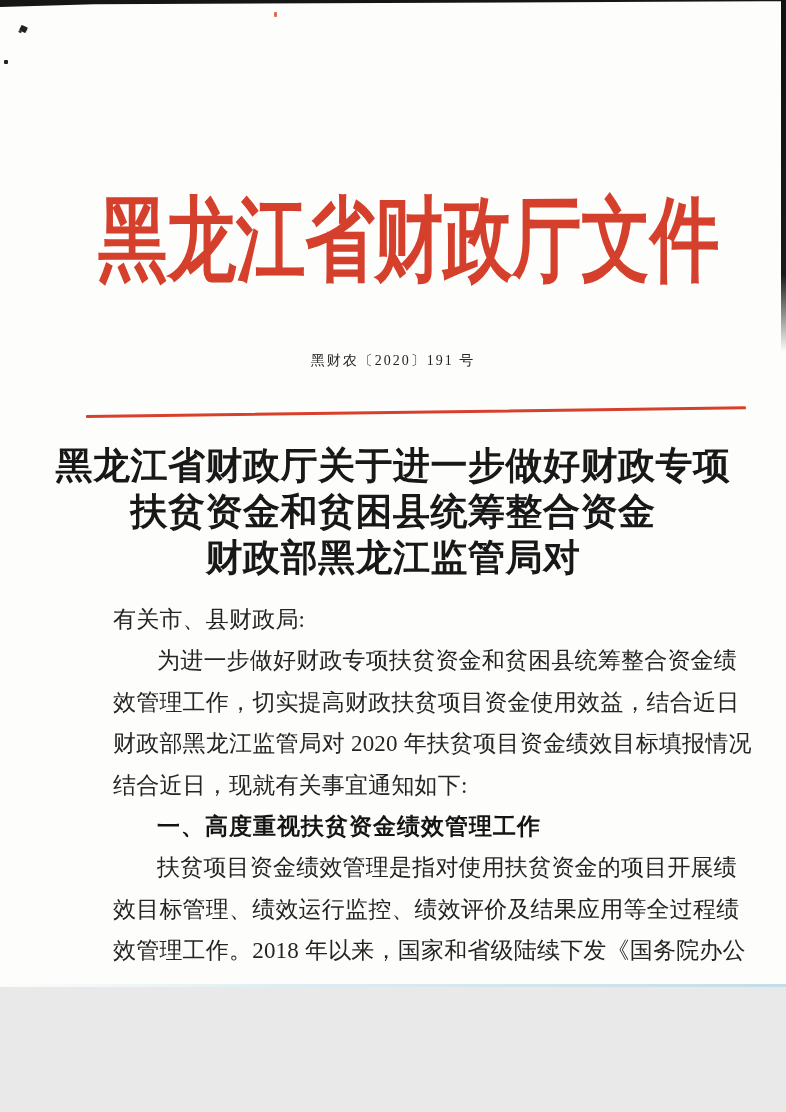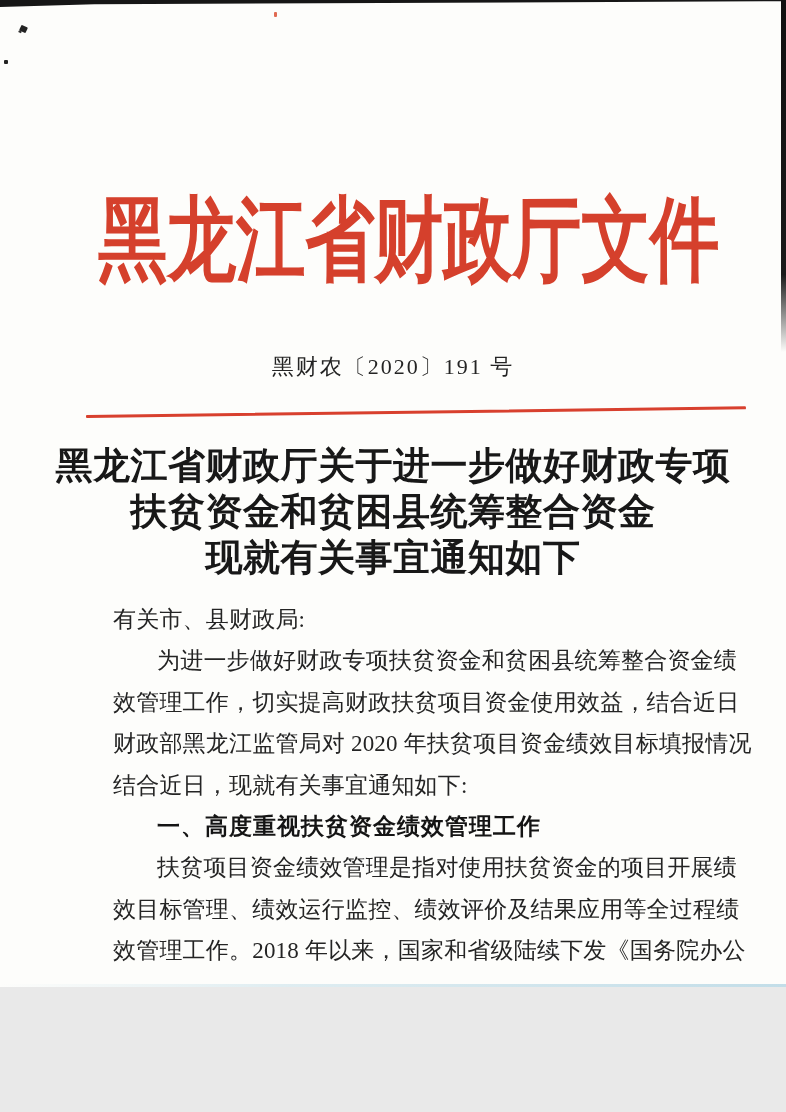--- a/index.html
+++ b/index.html
@@ -36,21 +36,21 @@
   .letterhead{
     position:absolute;left:0;top:190px;width:786px;
     text-align:center;
     font-size:92px;font-weight:bold;line-height:100px;
     transform:scaleX(0.75);transform-origin:50% 0;
     white-space:nowrap;
     letter-spacing:0px;
   }
   .doc-number{
     position:absolute;left:0;top:352px;width:786px;
-    text-align:center;font-size:22px;letter-spacing:2px;color:#242424;
+    text-align:center;font-size:14px;letter-spacing:2px;color:#242424;
   }
   .red-rule{
     position:absolute;left:86px;top:415px;width:660px;height:3px;
     transform:rotate(-0.75deg);transform-origin:left center;
     border-radius:1px;
   }
   
   .doc-title{
     position:absolute;left:0;top:443px;width:786px;
     text-align:center;font-weight:bold;color:#181818;
@@ -88,21 +88,21 @@
 
   <div class="letterhead" id="letterhead" style="color: rgb(213, 64, 44);">黑龙江省财政厅文件</div>
 
   <div class="doc-number">黑财农〔2020〕191 号</div>
 
   <div class="red-rule" id="red-rule" style="background: rgb(216, 64, 46);"></div>
 
   <div class="doc-title">
     <div class="title-line">黑龙江省财政厅关于进一步做好财政专项</div>
     <div class="title-line">扶贫资金和贫困县统筹整合资金</div>
-    <div class="title-line">现就有关事宜通知如下</div>
+    <div class="title-line">财政部黑龙江监管局对</div>
   </div>
 
   <div class="body-text">
     <div class="line">有关市、县财政局:</div>
     <div class="line indent">为进一步做好财政专项扶贫资金和贫困县统筹整合资金绩</div>
     <div class="line">效管理工作，切实提高财政扶贫项目资金使用效益，结合近日</div>
     <div class="line">财政部黑龙江监管局对 2020 年扶贫项目资金绩效目标填报情况</div>
     <div class="line">结合近日，现就有关事宜通知如下:</div>
     <div class="line indent heading">一、高度重视扶贫资金绩效管理工作</div>
     <div class="line indent">扶贫项目资金绩效管理是指对使用扶贫资金的项目开展绩</div>

